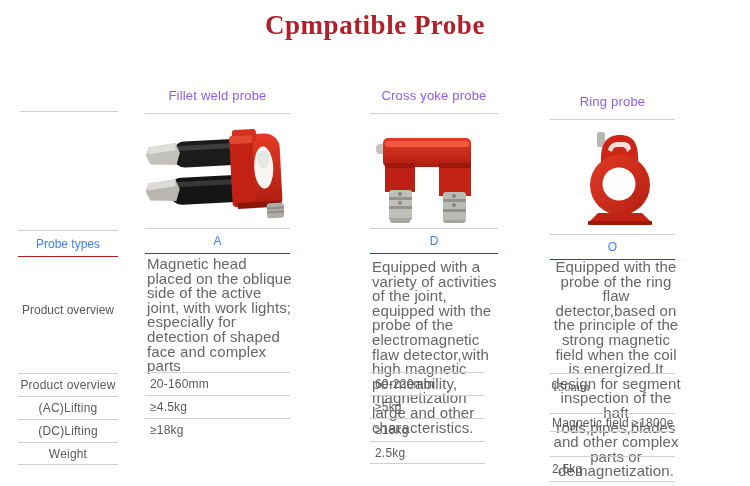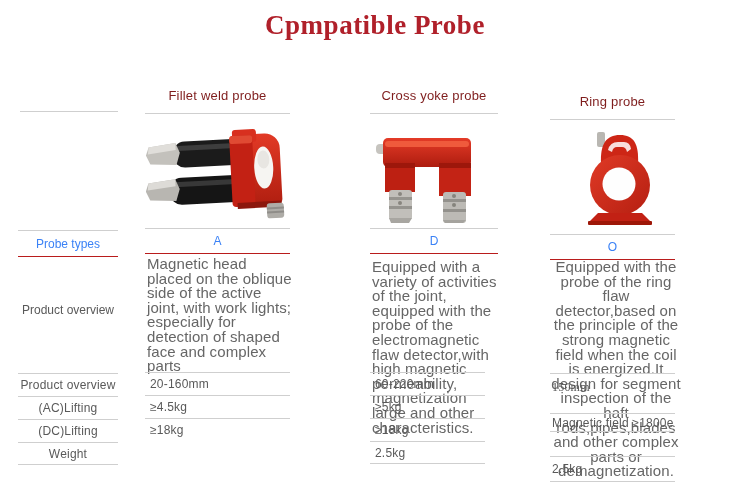--- a/index.html
+++ b/index.html
@@ -17,21 +17,21 @@
     font-family:"Liberation Serif", serif;
     font-weight:bold;
     font-size:27px;
     letter-spacing:0.5px;
   }
   .col-header{
     position:absolute;
     text-align:center;
     font-size:13px;
     font-weight:300;
-    color:#7f1d1d;
+    color:#8b5cf6;
     border-bottom:1px solid #cfcfcf;
     padding-bottom:10px;
     letter-spacing:0.2px;
   }
   .hdr1{left:145px;width:145px;top:88px;}
   .hdr2{left:370px;width:128px;top:88px;}
   .hdr3{left:550px;width:125px;top:94px;}
 
   .probe-img{position:absolute;}
 

